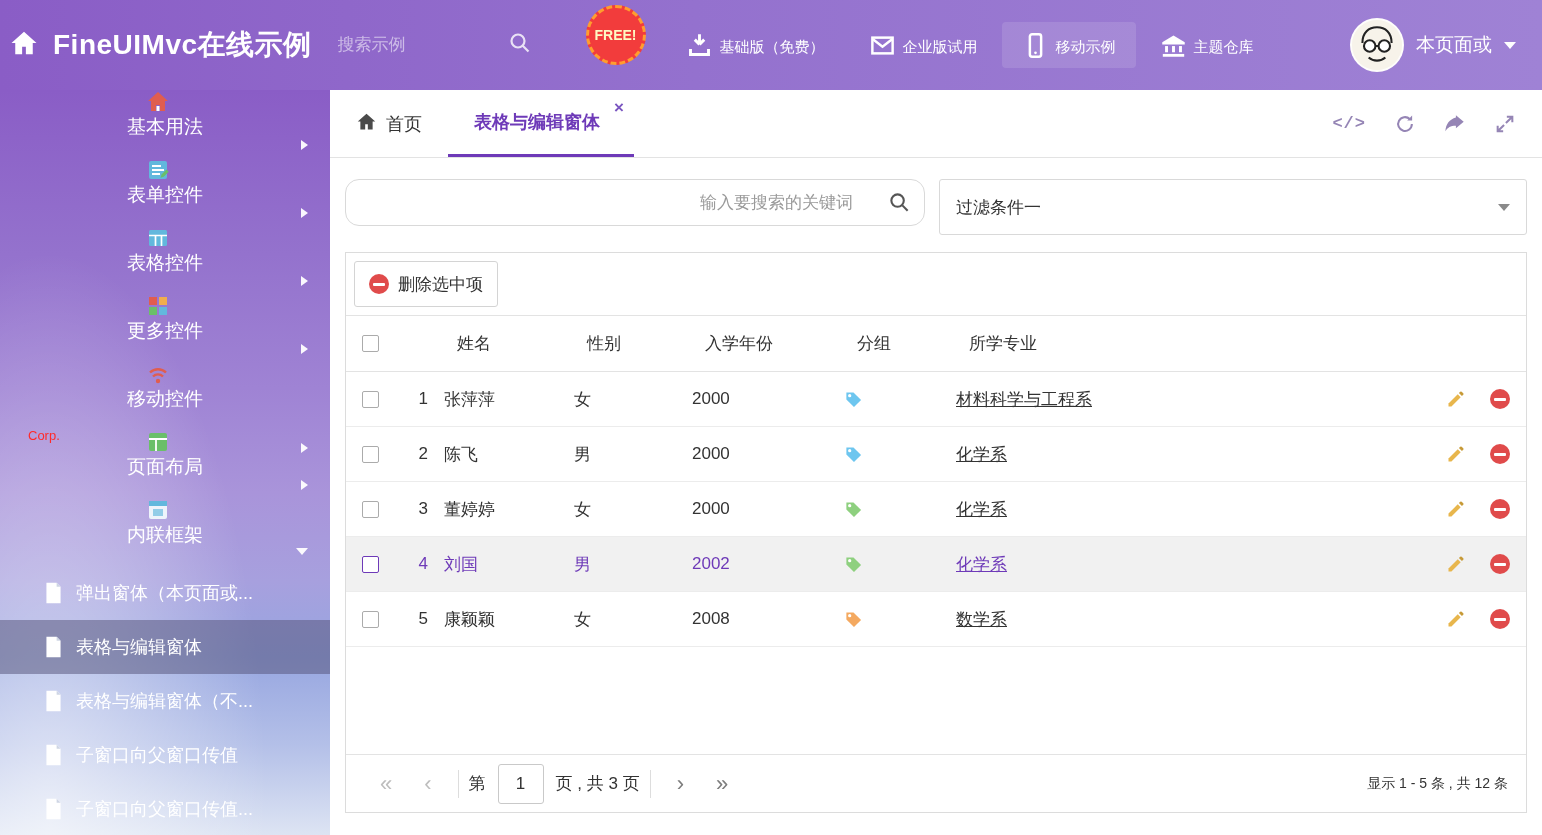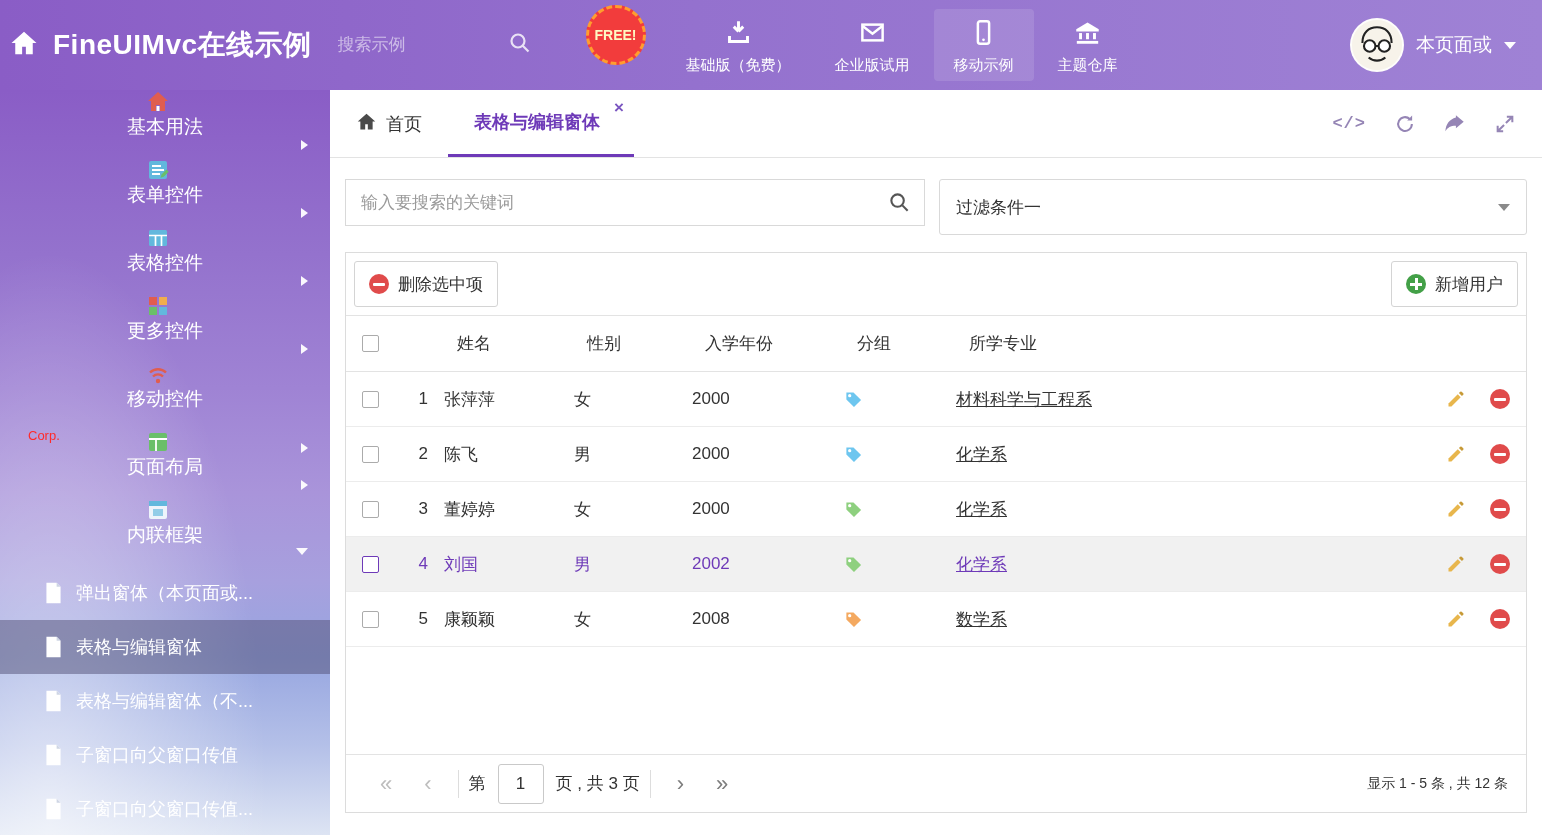--- a/index.html
+++ b/index.html
@@ -12,21 +12,21 @@
          display:flex; align-items:center; color:#fff; z-index:5; }
   .brand { display:flex; align-items:center; gap:14px; padding-left:9px;justify-content:space-between; }
   .brand .ttl { font-size:28px; font-weight:bold; letter-spacing:.5px; white-space:nowrap; }
   .hsearch { position:relative; width:200px; margin-left:26px; height:40px; display:flex; align-items:center; }
   .hsearch input { width:170px; background:transparent; border:none; outline:none; color:#fff; font-size:17px; }
   .hsearch input::placeholder { color:rgba(255,255,255,.55); }
   .badge-free { position:relative; top:-10px; margin-left:48px; width:60px; height:60px; border-radius:50%;
                 background:#f23c3c; border:3px dashed #ff9d2e; color:#fef9c3; font-weight:bold; font-size:14px;
                 display:flex; align-items:center; justify-content:center; flex:0 0 auto; }
   .hnav { display:flex; align-items:flex-end; margin-left:20px; gap:4px; }
-  .hitem { display:flex; flex-direction:column; align-items:center; gap:7px; padding:10px 20px 6px 20px;
+  .hitem { display:flex; flex-direction:row; align-items:center; gap:7px; padding:10px 20px 6px 20px;
            font-size:15px; white-space:nowrap; cursor:pointer; border-radius:4px; }
   .hitem.hl { background:rgba(255,255,255,.12); }
   .huser { margin-left:auto; display:flex; align-items:center; gap:12px; padding-right:26px; cursor:pointer; }
   .avatar { width:54px; height:54px; border-radius:50%; overflow:hidden; background:#f7f3ea; border:2px solid rgba(255,255,255,.8); flex:0 0 auto; }
   .huser .uname { font-size:19px; }
   .caret-down { width:0; height:0; border-left:6px solid transparent; border-right:6px solid transparent; border-top:7px solid #fff; }
 
   
   .sbar { position:absolute; top:90px; left:0; width:330px; height:745px;
           background:
@@ -48,21 +48,21 @@
   .tabbar { height:68px; border-bottom:1px solid #e3e3e3; display:flex; align-items:stretch; flex:0 0 auto; }
   .tab { display:flex; align-items:center; gap:9px; padding:0 26px; font-size:18px; color:#333; cursor:pointer; position:relative; }
   .tab.active { color:#6e3ab8; font-weight:bold; border-bottom:3px solid #6e3ab8; padding:0 34px 0 26px; }
   .tab .closex { position:absolute; top:9px; right:10px; font-size:17px; color:#7a55c0; font-weight:bold; line-height:1; cursor:pointer; }
   .tactions { margin-left:auto; display:flex; align-items:center; gap:28px; padding-right:26px; color:#9585b5; }
   .tactions .ticon { cursor:pointer; display:flex; align-items:center; }
   .codeglyph { font-size:17px; font-weight:bold; letter-spacing:1px; font-family:"Liberation Mono","DejaVu Sans Mono",monospace; }
 
   .frow { display:flex; gap:14px; padding:21px 15px 0 15px; flex:0 0 auto; }
   .fsearch { position:relative; flex:0 0 580px; height:47px; }
-  .fsearch input { width:100%; height:100%; border:1px solid #d9d9d9; border-radius:0; padding:0 71px 0 15px; font-size:17px; color:#333; outline:none; }
+  .fsearch input { width:100%; height:100%; border:1px solid #d9d9d9; border-radius:14px; padding:0 71px 0 15px; font-size:17px; color:#333; outline:none;text-align:right; }
   .fsearch input::placeholder { color:#9a9a9a; }
   .fsearch .mag { position:absolute; right:14px; top:12px; }
   .fdrop { flex:1; height:56px; border:1px solid #d9d9d9; border-radius:3px; display:flex; align-items:center; padding:0 16px; font-size:17px; color:#333; cursor:pointer; }
   .fdrop .dcaret { margin-left:auto; width:0; height:0; border-left:6px solid transparent; border-right:6px solid transparent; border-top:7px solid #8a8a8a; }
 
   .panel { margin:17px 15px 22px 15px; border:1px solid #dcdcdc; flex:1; display:flex; flex-direction:column; overflow:hidden; }
   .tbar { padding:8px; display:flex; align-items:center; flex:0 0 auto; }
   .btn { height:46px; display:inline-flex; align-items:center; gap:9px; padding:0 14px; background:#fff;
          border:1px solid #d4d4d4; border-radius:3px; font-size:17px; color:#333; cursor:pointer; }
   .btn.right { margin-left:auto; }
@@ -343,24 +343,20 @@
       </div>
     </div>
 
     <div class="panel">
 
       <div class="tbar">
         <button class="btn">
           <span class="minus-ic"></span>
           <span>删除选中项</span>
         </button>
-        <button class="btn right">
-          <span class="plus-ic"></span>
-          <span>新增用户</span>
-        </button>
       </div>
 
       <div class="tbl">
         <div class="thead">
           <div class="c c-check">
               <span class="cb"></span>
             </div>
           <div class="c c-num"></div>
           <div class="c c-name hc">姓名</div>
           <div class="c c-gen hc">性别</div>

